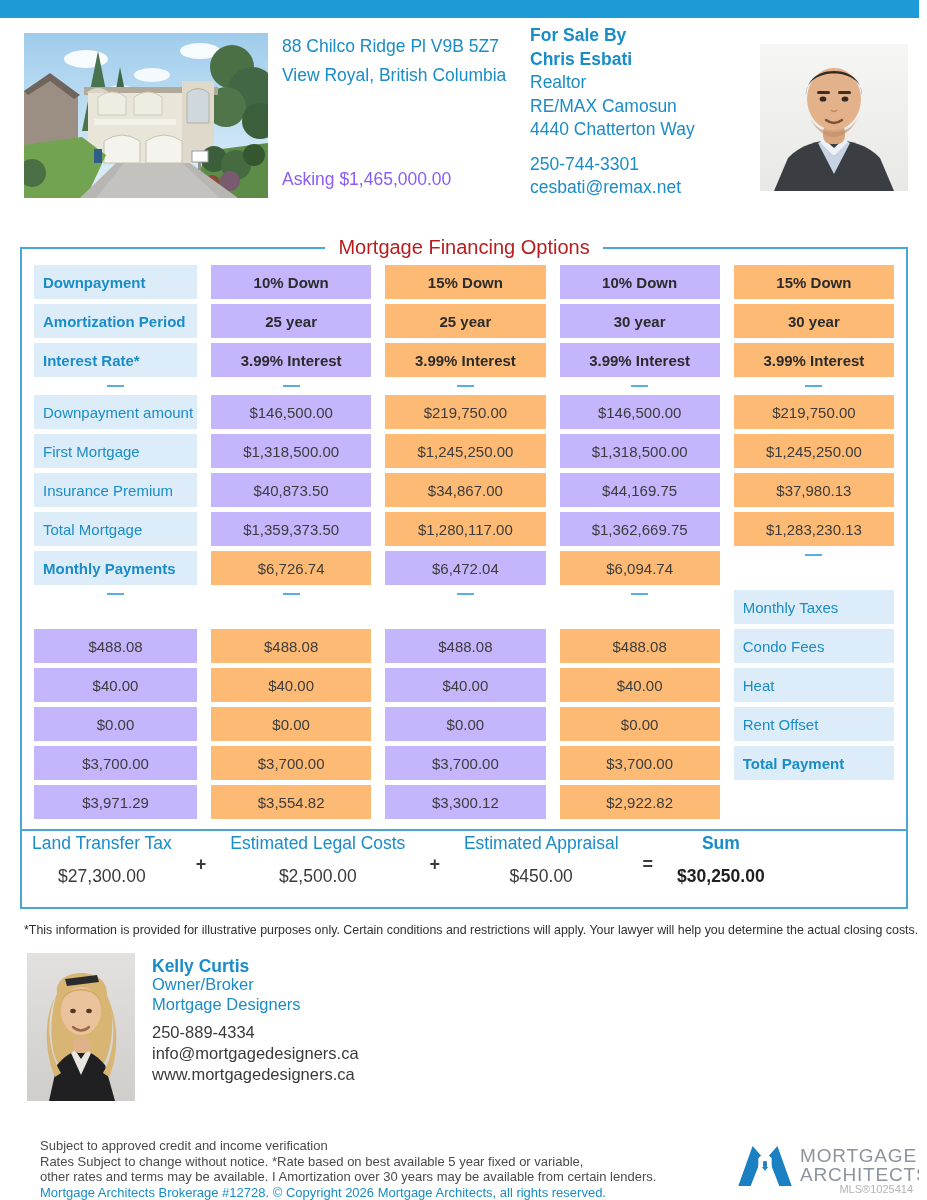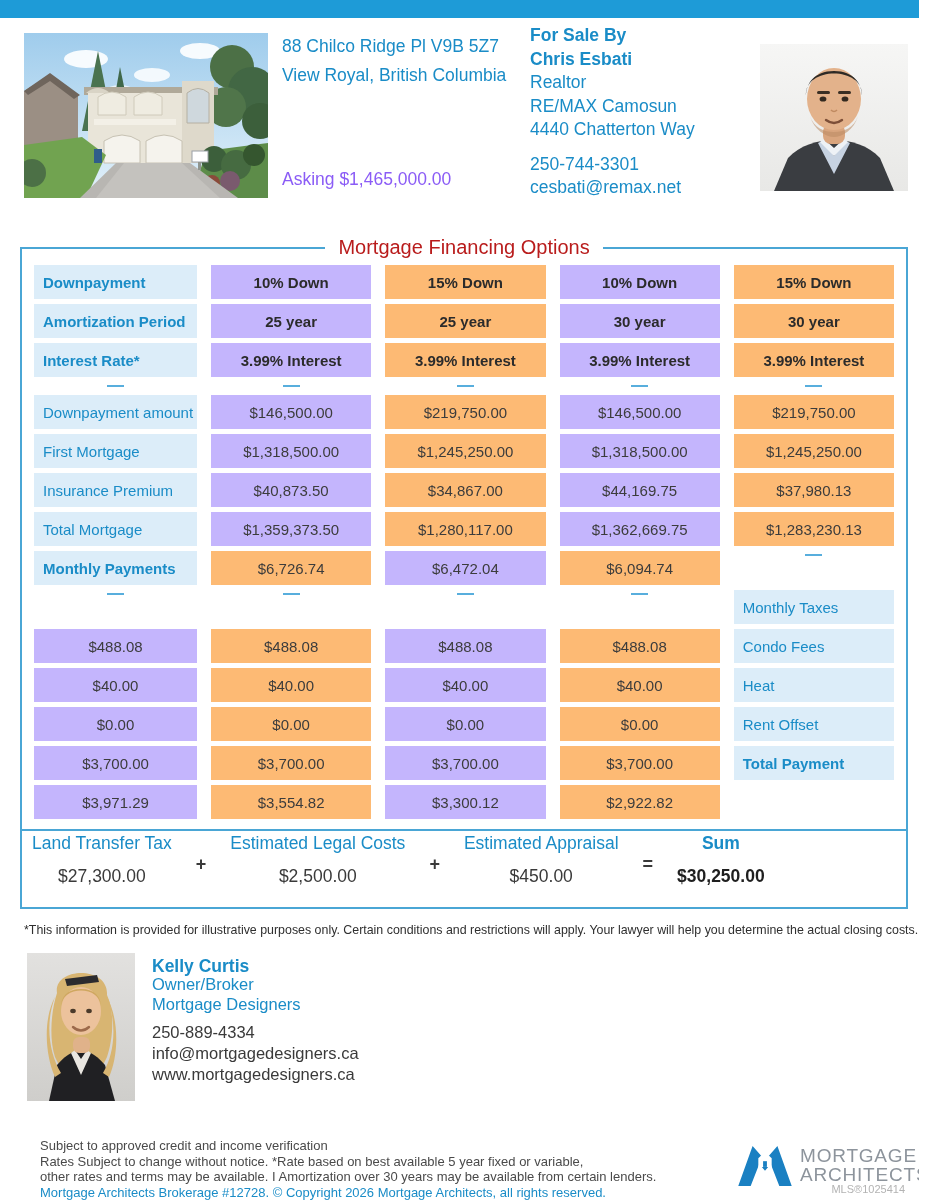--- a/index.html
+++ b/index.html
@@ -53,21 +53,21 @@
   .broker-contact { margin-top:8px; color:#3a3a3a; font-size:16.5px; line-height:21px; }
 
   
   .fineprint { position:absolute; left:40px; top:1138px; }
   .fineprint p { margin:0; font-size:13px; line-height:15.7px; color:#4a4a4a; }
   .fineprint p.blue { color:#1a8cc7; }
 
   .ma-logo { position:absolute; left:736px; top:1144px; display:flex; align-items:center; }
   .ma-mark { width:58px; height:42px; display:block; }
   .ma-words { margin-left:6px; color:#8d949c; font-size:19px; line-height:19.5px; letter-spacing:0.8px; }
-  .mls { position:absolute; right:14px; top:1183px; color:#b3b3b3; font-size:11px; }
+  .mls { position:absolute; right:6px; top:1183px; color:#b3b3b3; font-size:11px; }
 </style>
 </head>
 <body>
 
 <div class="page">
 
   <div class="topbar"></div>
 
   <svg class="property-photo" viewBox="0 0 244 165" preserveAspectRatio="none">
     <defs>

